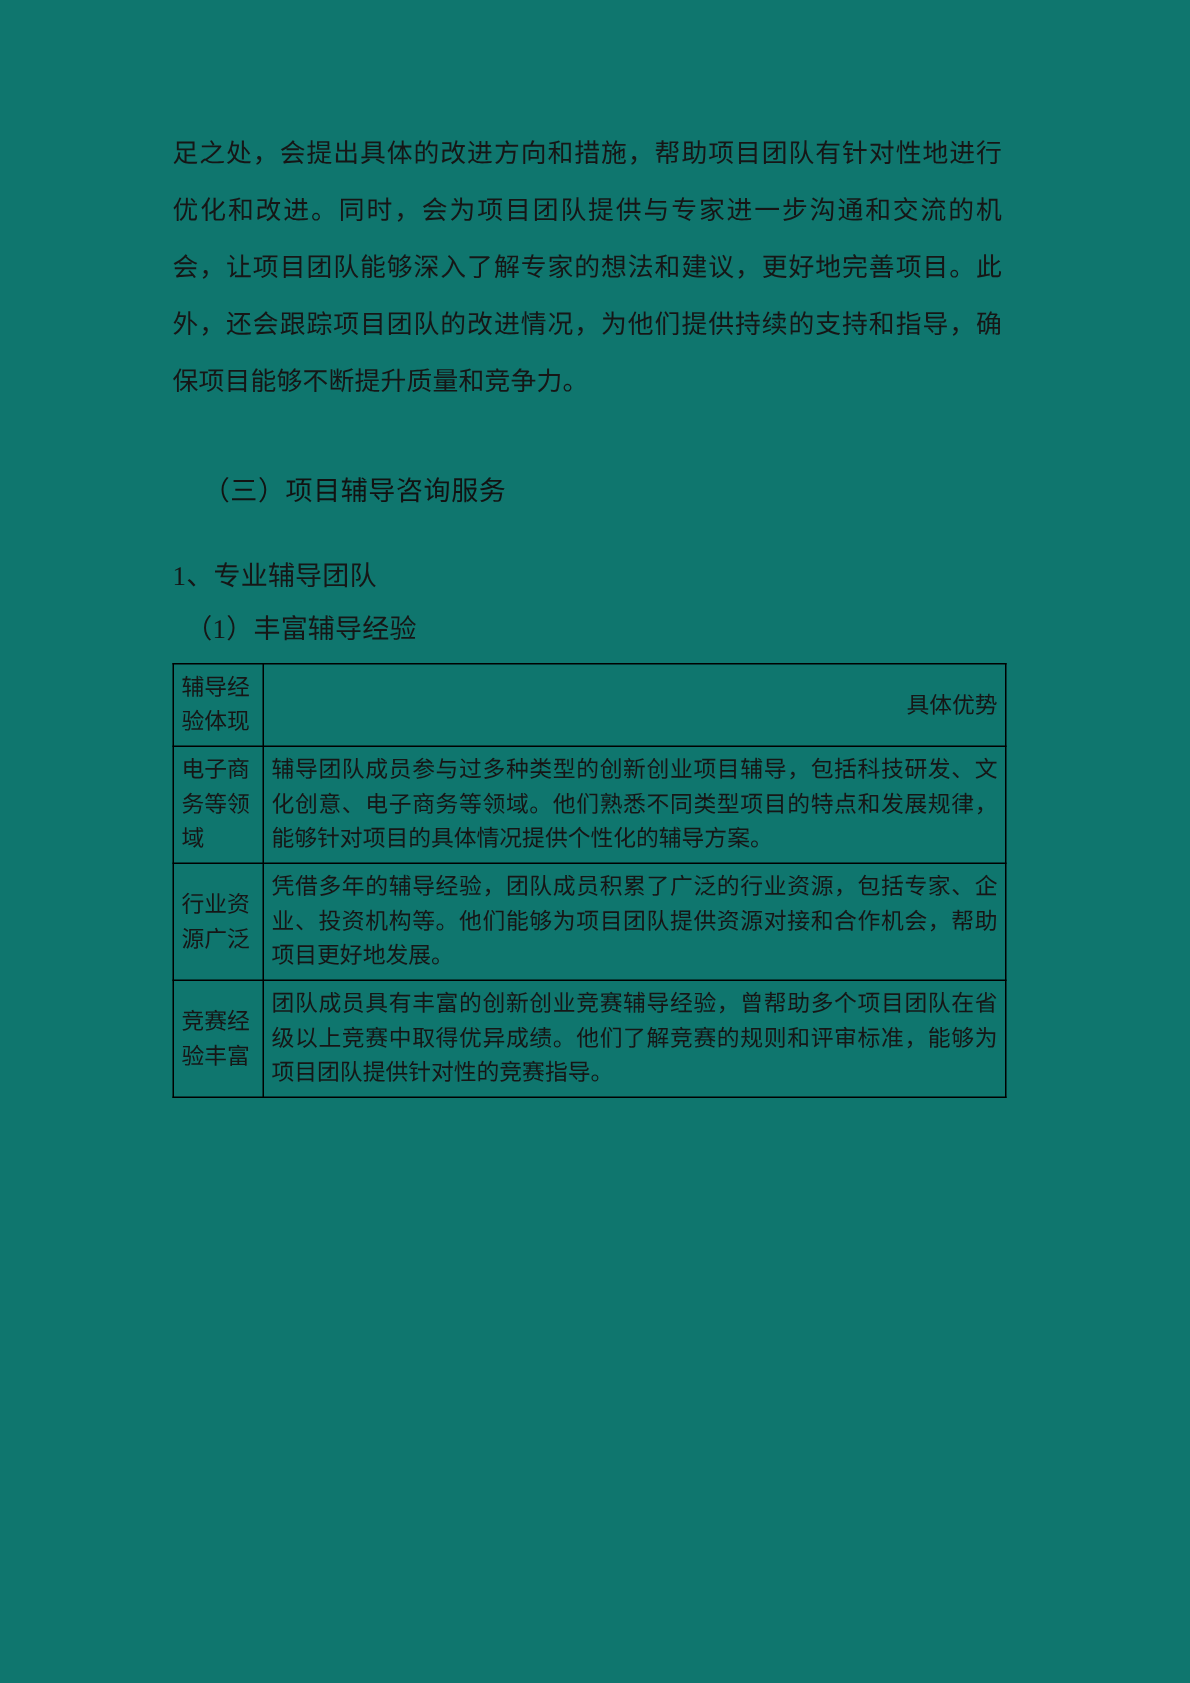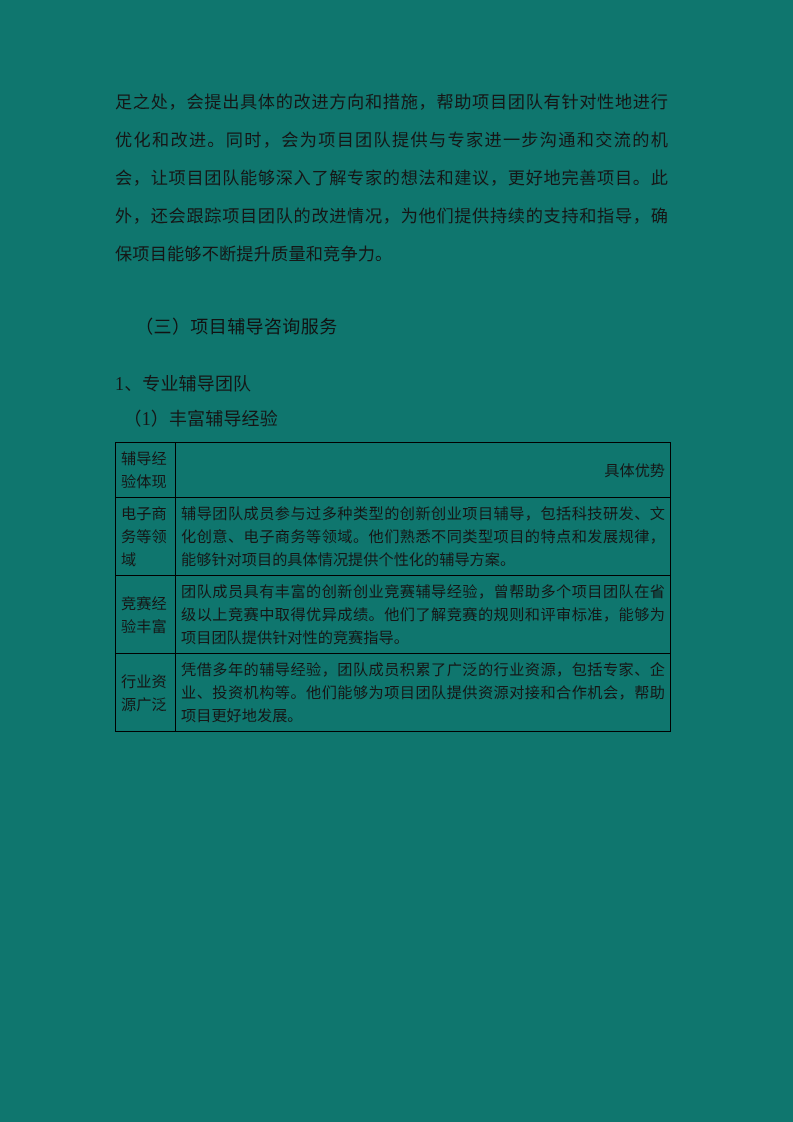--- a/index.html
+++ b/index.html
@@ -122,26 +122,26 @@
       <tbody>
         <tr>
           <td class="label-cell">辅导经验体现</td>
           <td class="header-value">具体优势</td>
         </tr>
         <tr>
           <td class="label-cell">电子商务等领域</td>
           <td class="value-cell">辅导团队成员参与过多种类型的创新创业项目辅导，包括科技研发、文化创意、电子商务等领域。他们熟悉不同类型项目的特点和发展规律，能够针对项目的具体情况提供个性化的辅导方案。</td>
         </tr>
         <tr>
+          <td class="label-cell">行业资源广泛</td>
+          <td class="value-cell">凭借多年的辅导经验，团队成员积累了广泛的行业资源，包括专家、企业、投资机构等。他们能够为项目团队提供资源对接和合作机会，帮助项目更好地发展。</td>
+        </tr>
+        <tr>
           <td class="label-cell">竞赛经验丰富</td>
           <td class="value-cell">团队成员具有丰富的创新创业竞赛辅导经验，曾帮助多个项目团队在省级以上竞赛中取得优异成绩。他们了解竞赛的规则和评审标准，能够为项目团队提供针对性的竞赛指导。</td>
-        </tr>
-        <tr>
-          <td class="label-cell">行业资源广泛</td>
-          <td class="value-cell">凭借多年的辅导经验，团队成员积累了广泛的行业资源，包括专家、企业、投资机构等。他们能够为项目团队提供资源对接和合作机会，帮助项目更好地发展。</td>
         </tr>
       </tbody>
     </table>
 
 
 
   </div>
 </div>
 
 </body></html>

